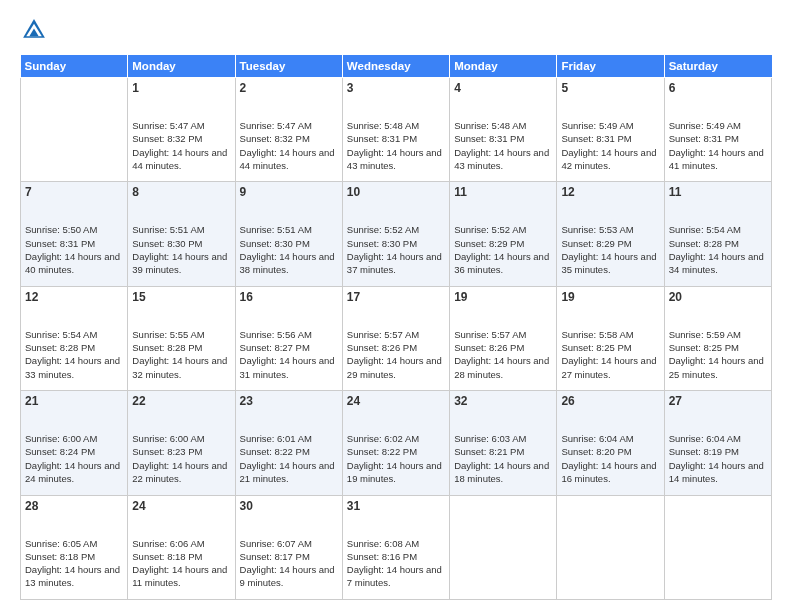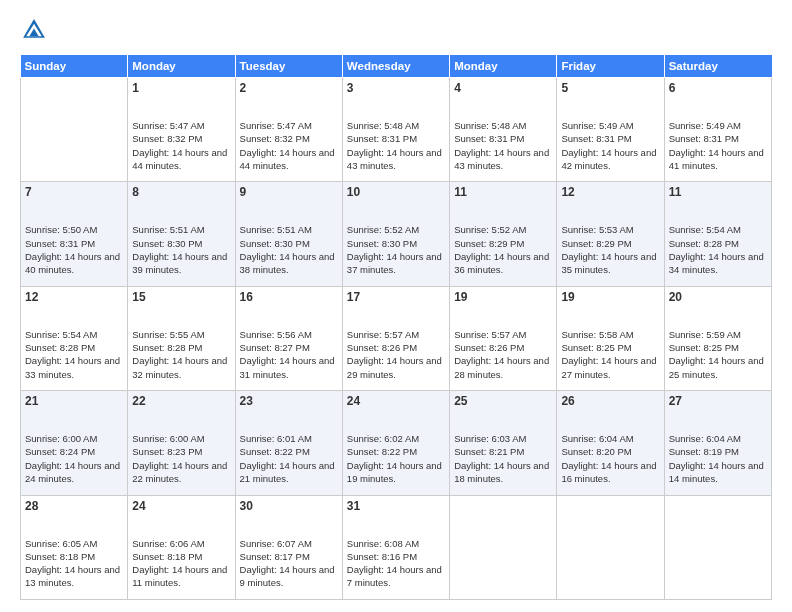--- a/index.html
+++ b/index.html
@@ -232,21 +232,21 @@
           </td>
           <td>
             <div class="day-number">23</div>
             <div class="day-info">Sunrise: 6:01 AM<br>Sunset: 8:22 PM<br>Daylight: 14 hours and 21 minutes.</div>
           </td>
           <td>
             <div class="day-number">24</div>
             <div class="day-info">Sunrise: 6:02 AM<br>Sunset: 8:22 PM<br>Daylight: 14 hours and 19 minutes.</div>
           </td>
           <td>
-            <div class="day-number">25</div>
+            <div class="day-number">32</div>
             <div class="day-info">Sunrise: 6:03 AM<br>Sunset: 8:21 PM<br>Daylight: 14 hours and 18 minutes.</div>
           </td>
           <td>
             <div class="day-number">26</div>
             <div class="day-info">Sunrise: 6:04 AM<br>Sunset: 8:20 PM<br>Daylight: 14 hours and 16 minutes.</div>
           </td>
           <td>
             <div class="day-number">27</div>
             <div class="day-info">Sunrise: 6:04 AM<br>Sunset: 8:19 PM<br>Daylight: 14 hours and 14 minutes.</div>
           </td>

